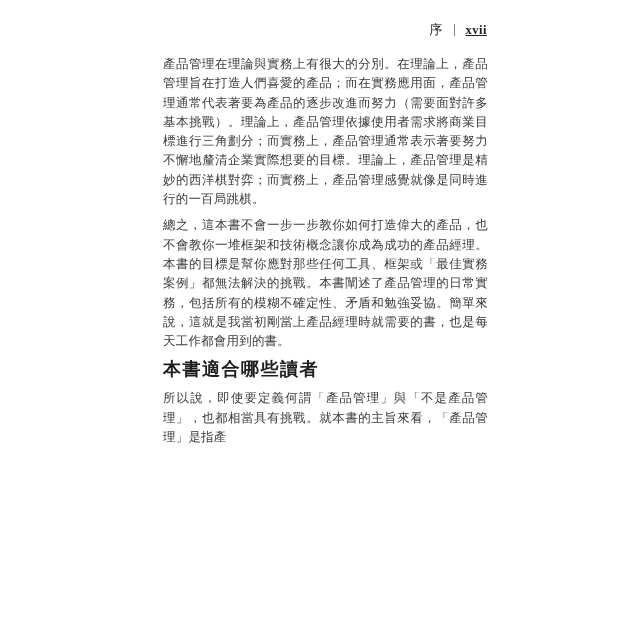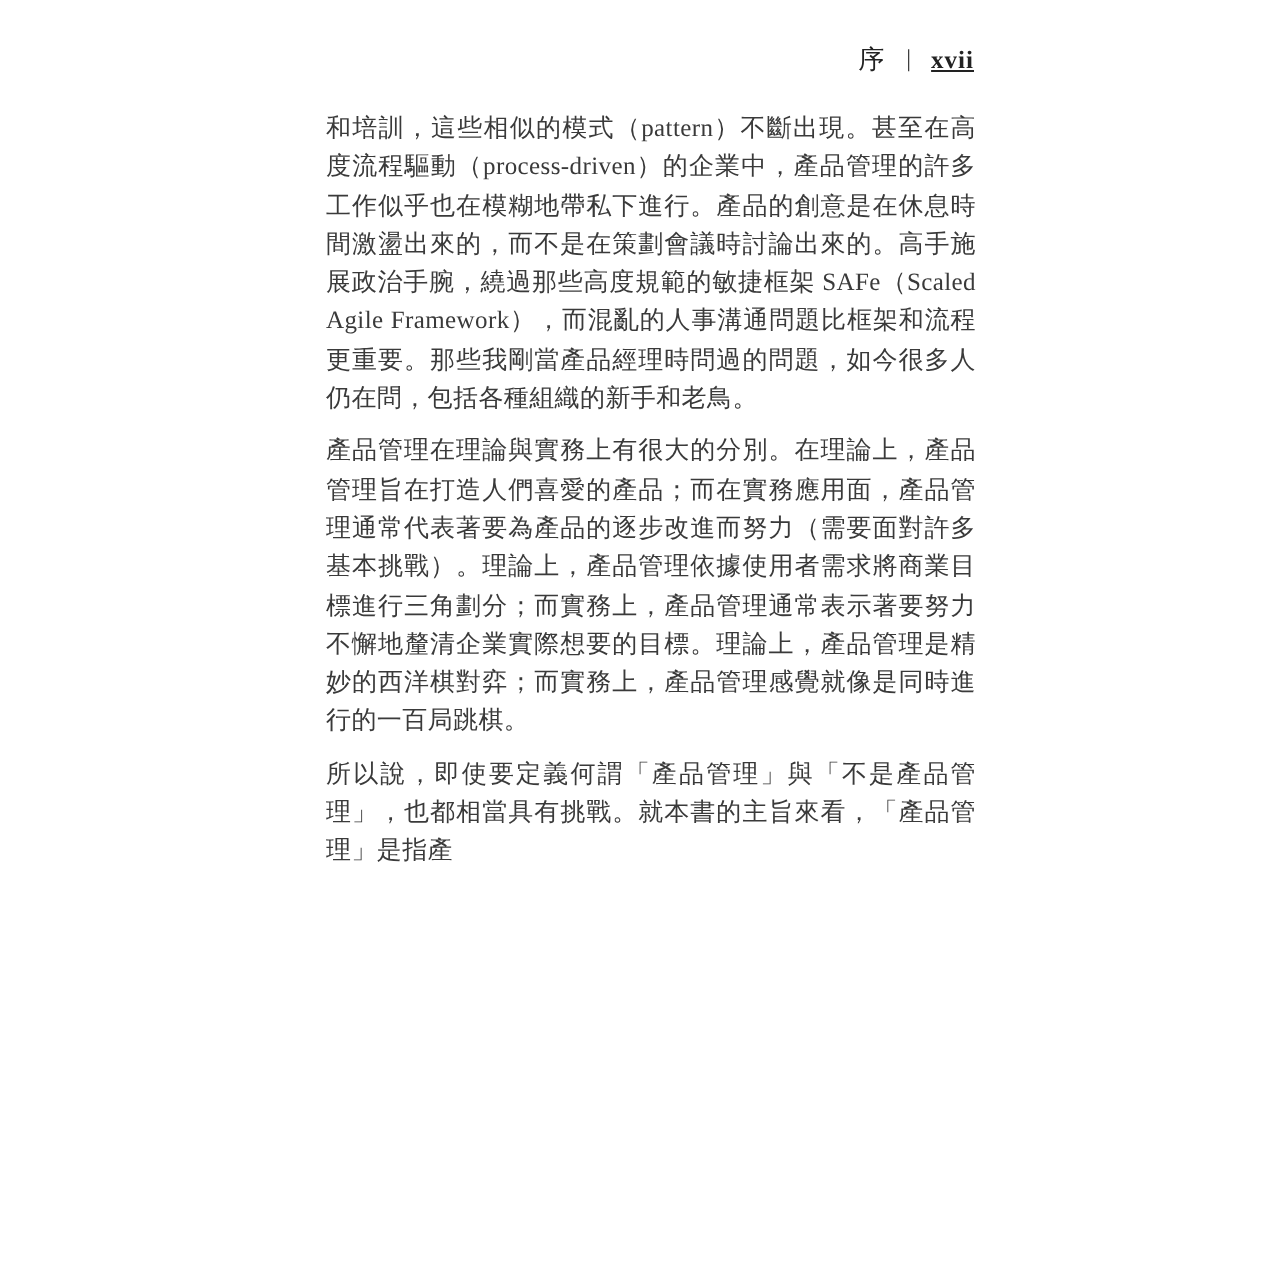--- a/index.html
+++ b/index.html
@@ -75,20 +75,21 @@
 
 <div class="page">
 
   <div class="running-header">
     <span class="chapter">序</span>
     <span class="sep">|</span>
     <span class="pagenum">xvii</span>
   </div>
 
   <div class="content">
-    <p>和培訓，這些相似的模式（pattern）不斷出現。甚至在高度流程驅動（process-driven）的企業中，產品管理的許多工作似乎也在模糊地帶私下進行。產品的創意是在休息時間激盪出來的，而不是在策劃會議時討論出來的。高手施展政治手腕，繞過那些高度規範的敏捷框架 SAFe（Scaled Agile Framework），而混亂的人事溝通問題比框架和流程更重要。那些我剛當產品經理時問過的問題，如今很多人仍在問，包括各種組織的新手和老鳥。</p>
     <p>產品管理在理論與實務上有很大的分別。在理論上，產品管理旨在打造人們喜愛的產品；而在實務應用面，產品管理通常代表著要為產品的逐步改進而努力（需要面對許多基本挑戰）。理論上，產品管理依據使用者需求將商業目標進行三角劃分；而實務上，產品管理通常表示著要努力不懈地釐清企業實際想要的目標。理論上，產品管理是精妙的西洋棋對弈；而實務上，產品管理感覺就像是同時進行的一百局跳棋。</p>
+    <p>總之，這本書不會一步一步教你如何打造偉大的產品，也不會教你一堆框架和技術概念讓你成為成功的產品經理。本書的目標是幫你應對那些任何工具、框架或「最佳實務案例」都無法解決的挑戰。本書闡述了產品管理的日常實務，包括所有的模糊不確定性、矛盾和勉強妥協。簡單來說，這就是我當初剛當上產品經理時就需要的書，也是每天工作都會用到的書。</p>
 
+    <h2 class="section-heading">本書適合哪些讀者</h2>
 
     <p class="last">所以說，即使要定義何謂「產品管理」與「不是產品管理」，也都相當具有挑戰。就本書的主旨來看，「產品管理」是指產</p>
   </div>
 
 </div>
 
 </body></html>

